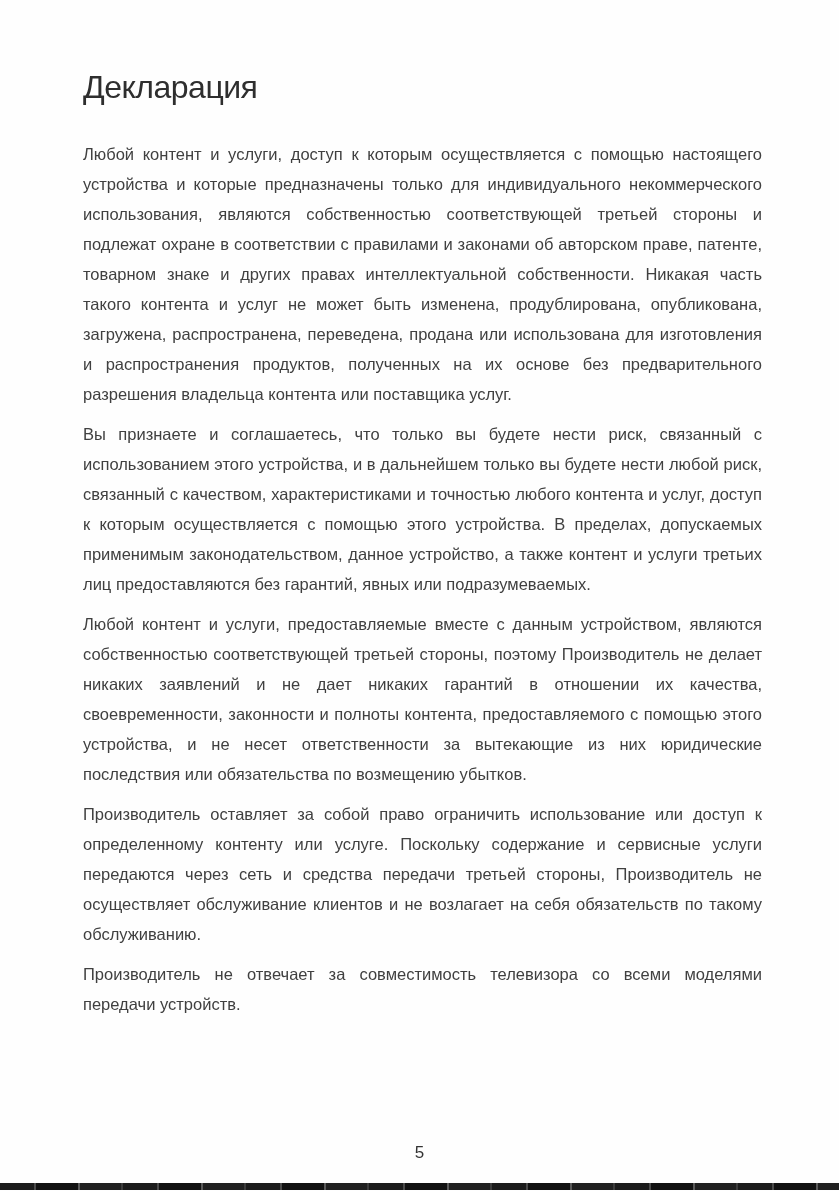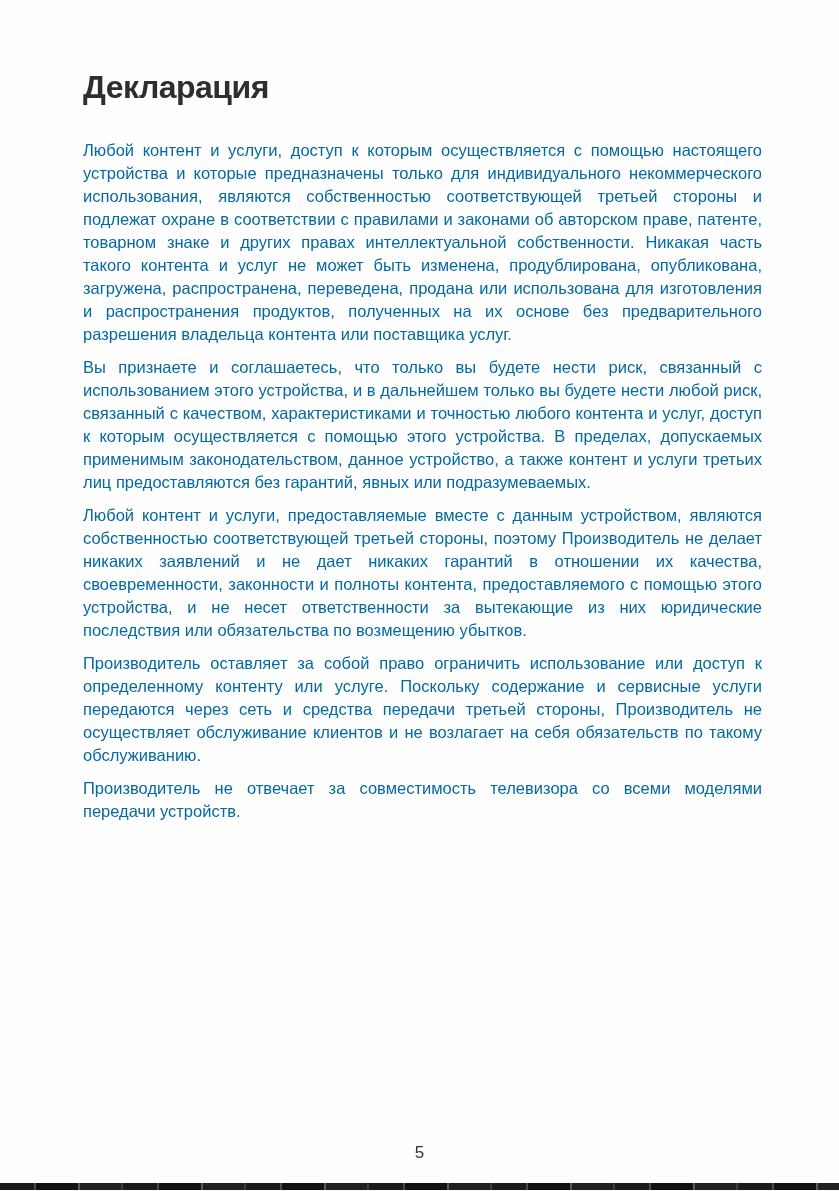--- a/index.html
+++ b/index.html
@@ -20,31 +20,31 @@
     position: absolute;
     left: 83px;
     top: 0;
     width: 679px;
   }
   .doc-title {
     margin: 0;
     padding-top: 70px;
     padding-bottom: 34px;
     font-size: 32px;
-    font-weight: 700;
+    font-weight: 400;
     letter-spacing: -0.5px;
     color: #2e2e2e;
     line-height: 1.1;
   }
   .doc-paragraph {
     margin: 0 0 10px 0;
     font-size: 16.5px;
-    line-height: 23px;
+    line-height: 30px;
     text-align: justify;
-    color: #0369a1;
+    color: #404040;
   }
   .page-number {
     position: absolute;
     left: 0;
     width: 100%;
     top: 1143px;
     text-align: center;
     font-size: 17px;
     color: #333333;
   }

